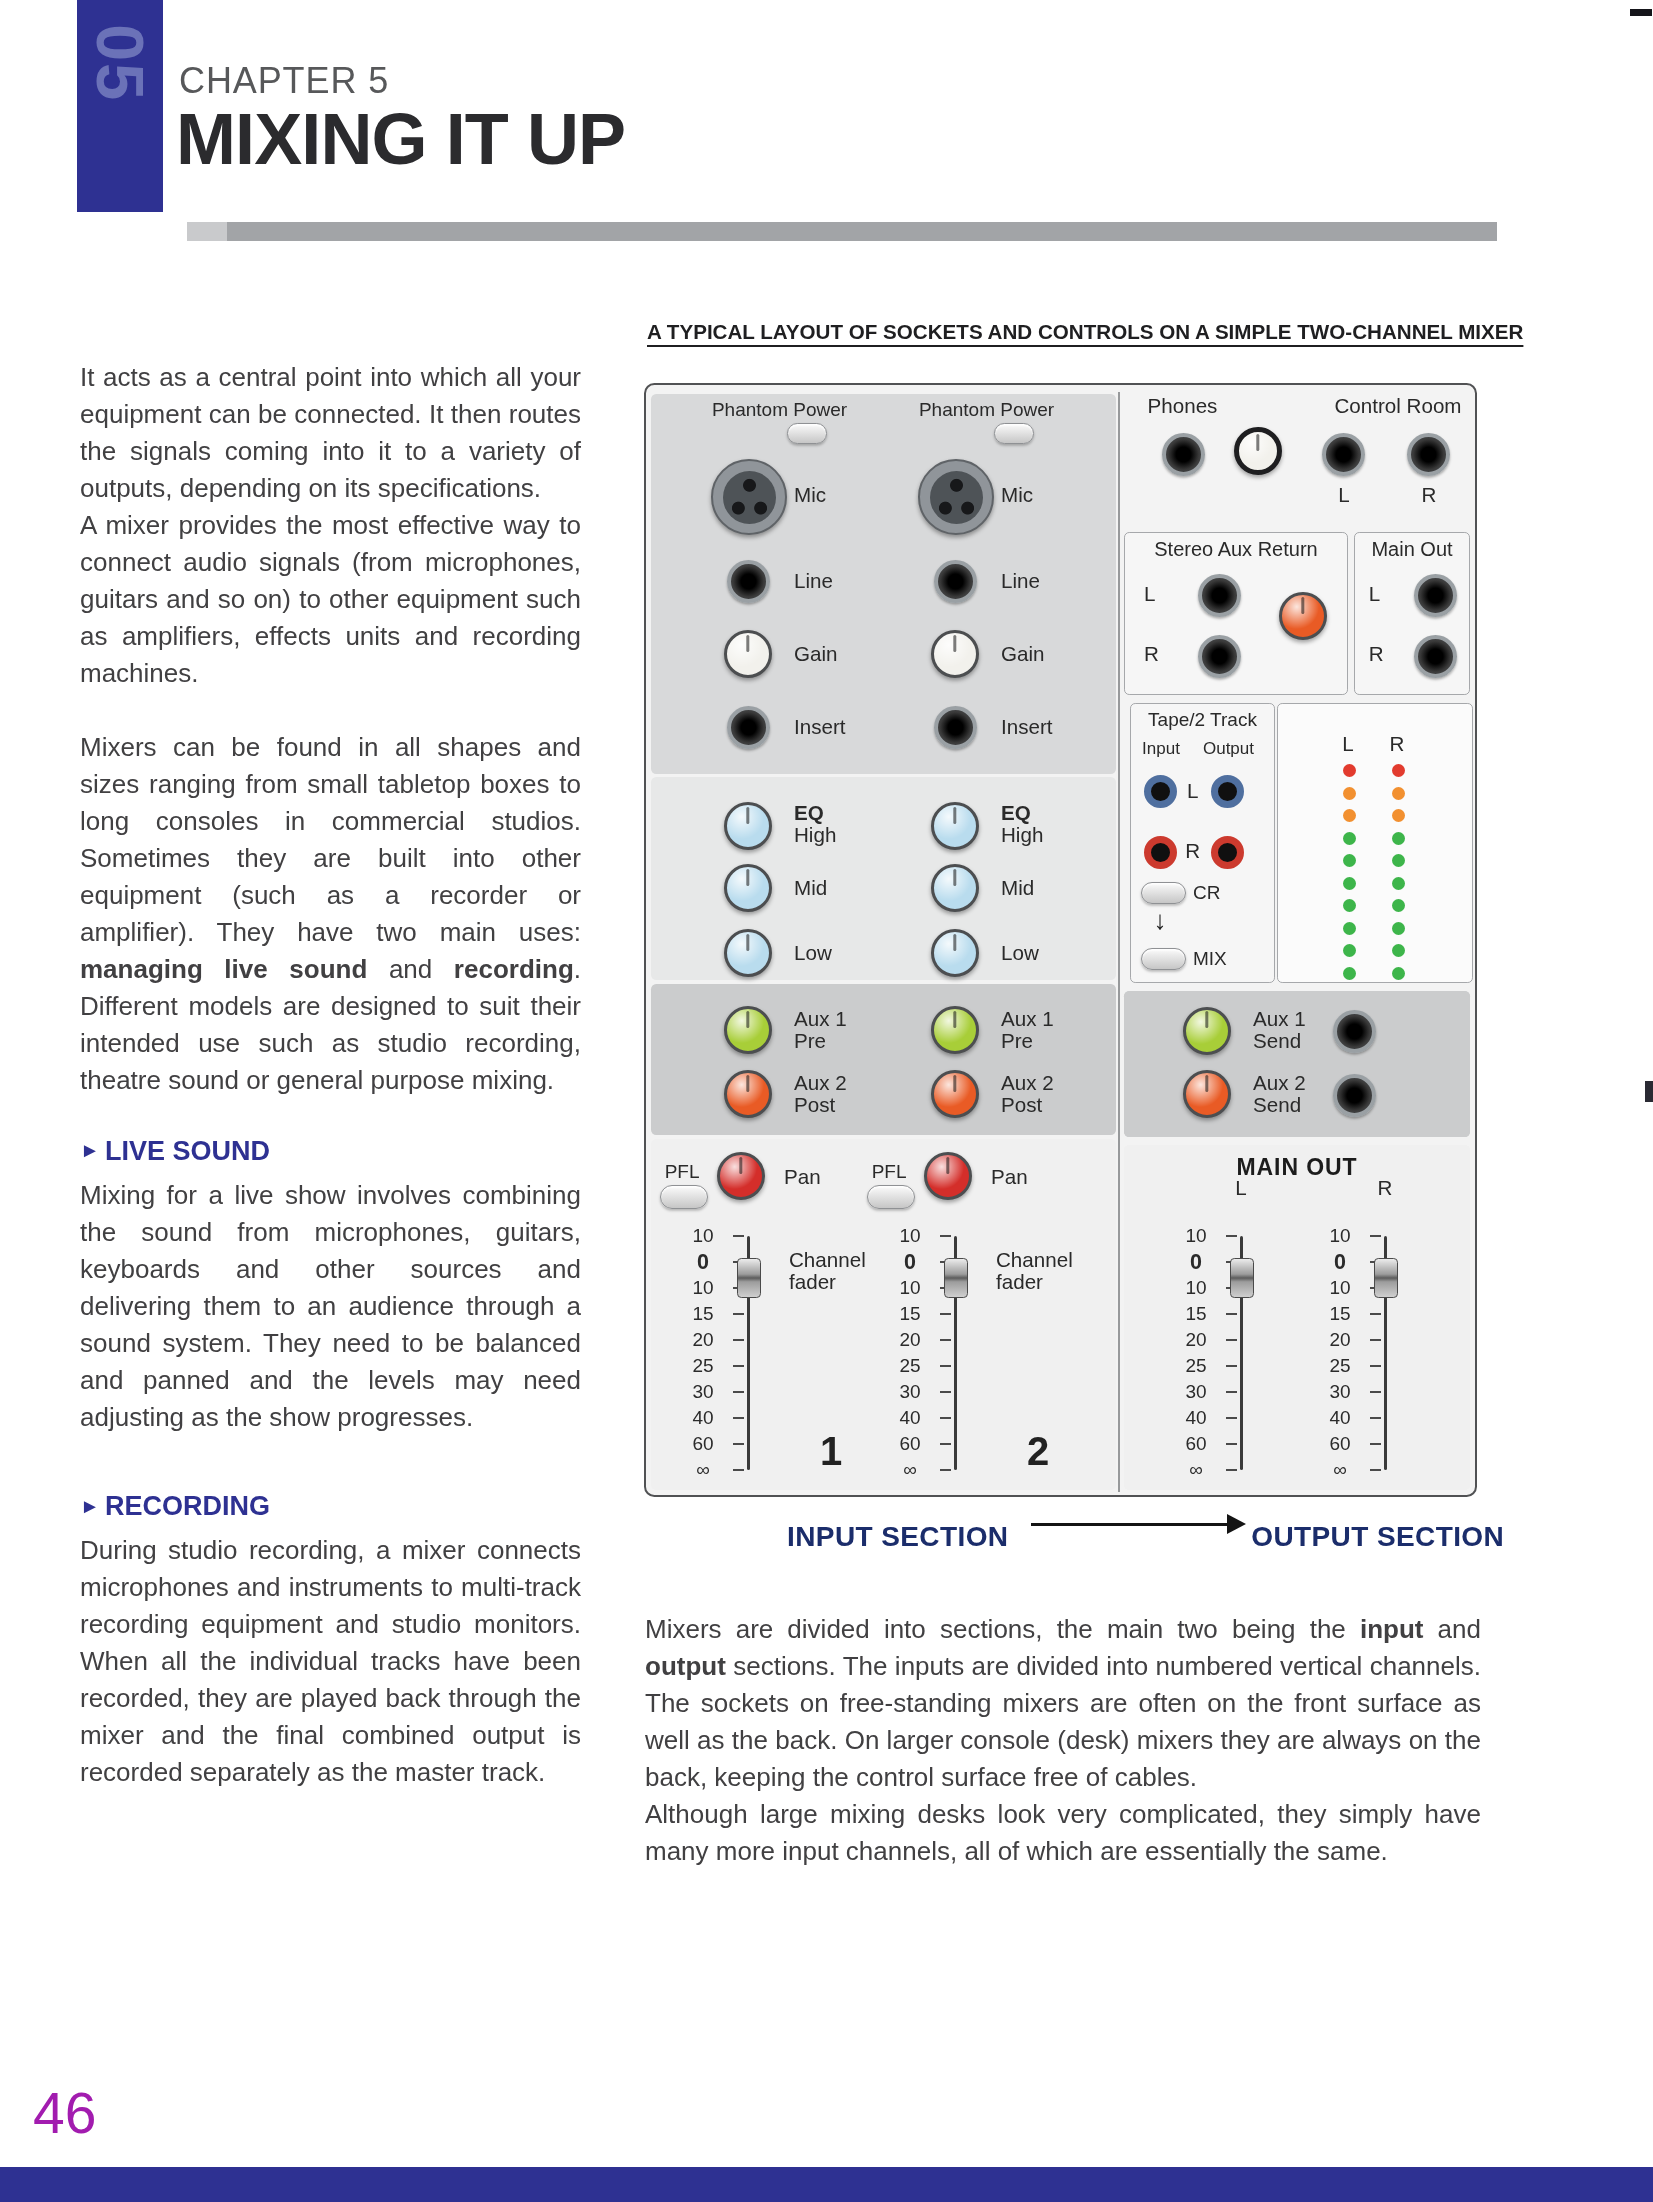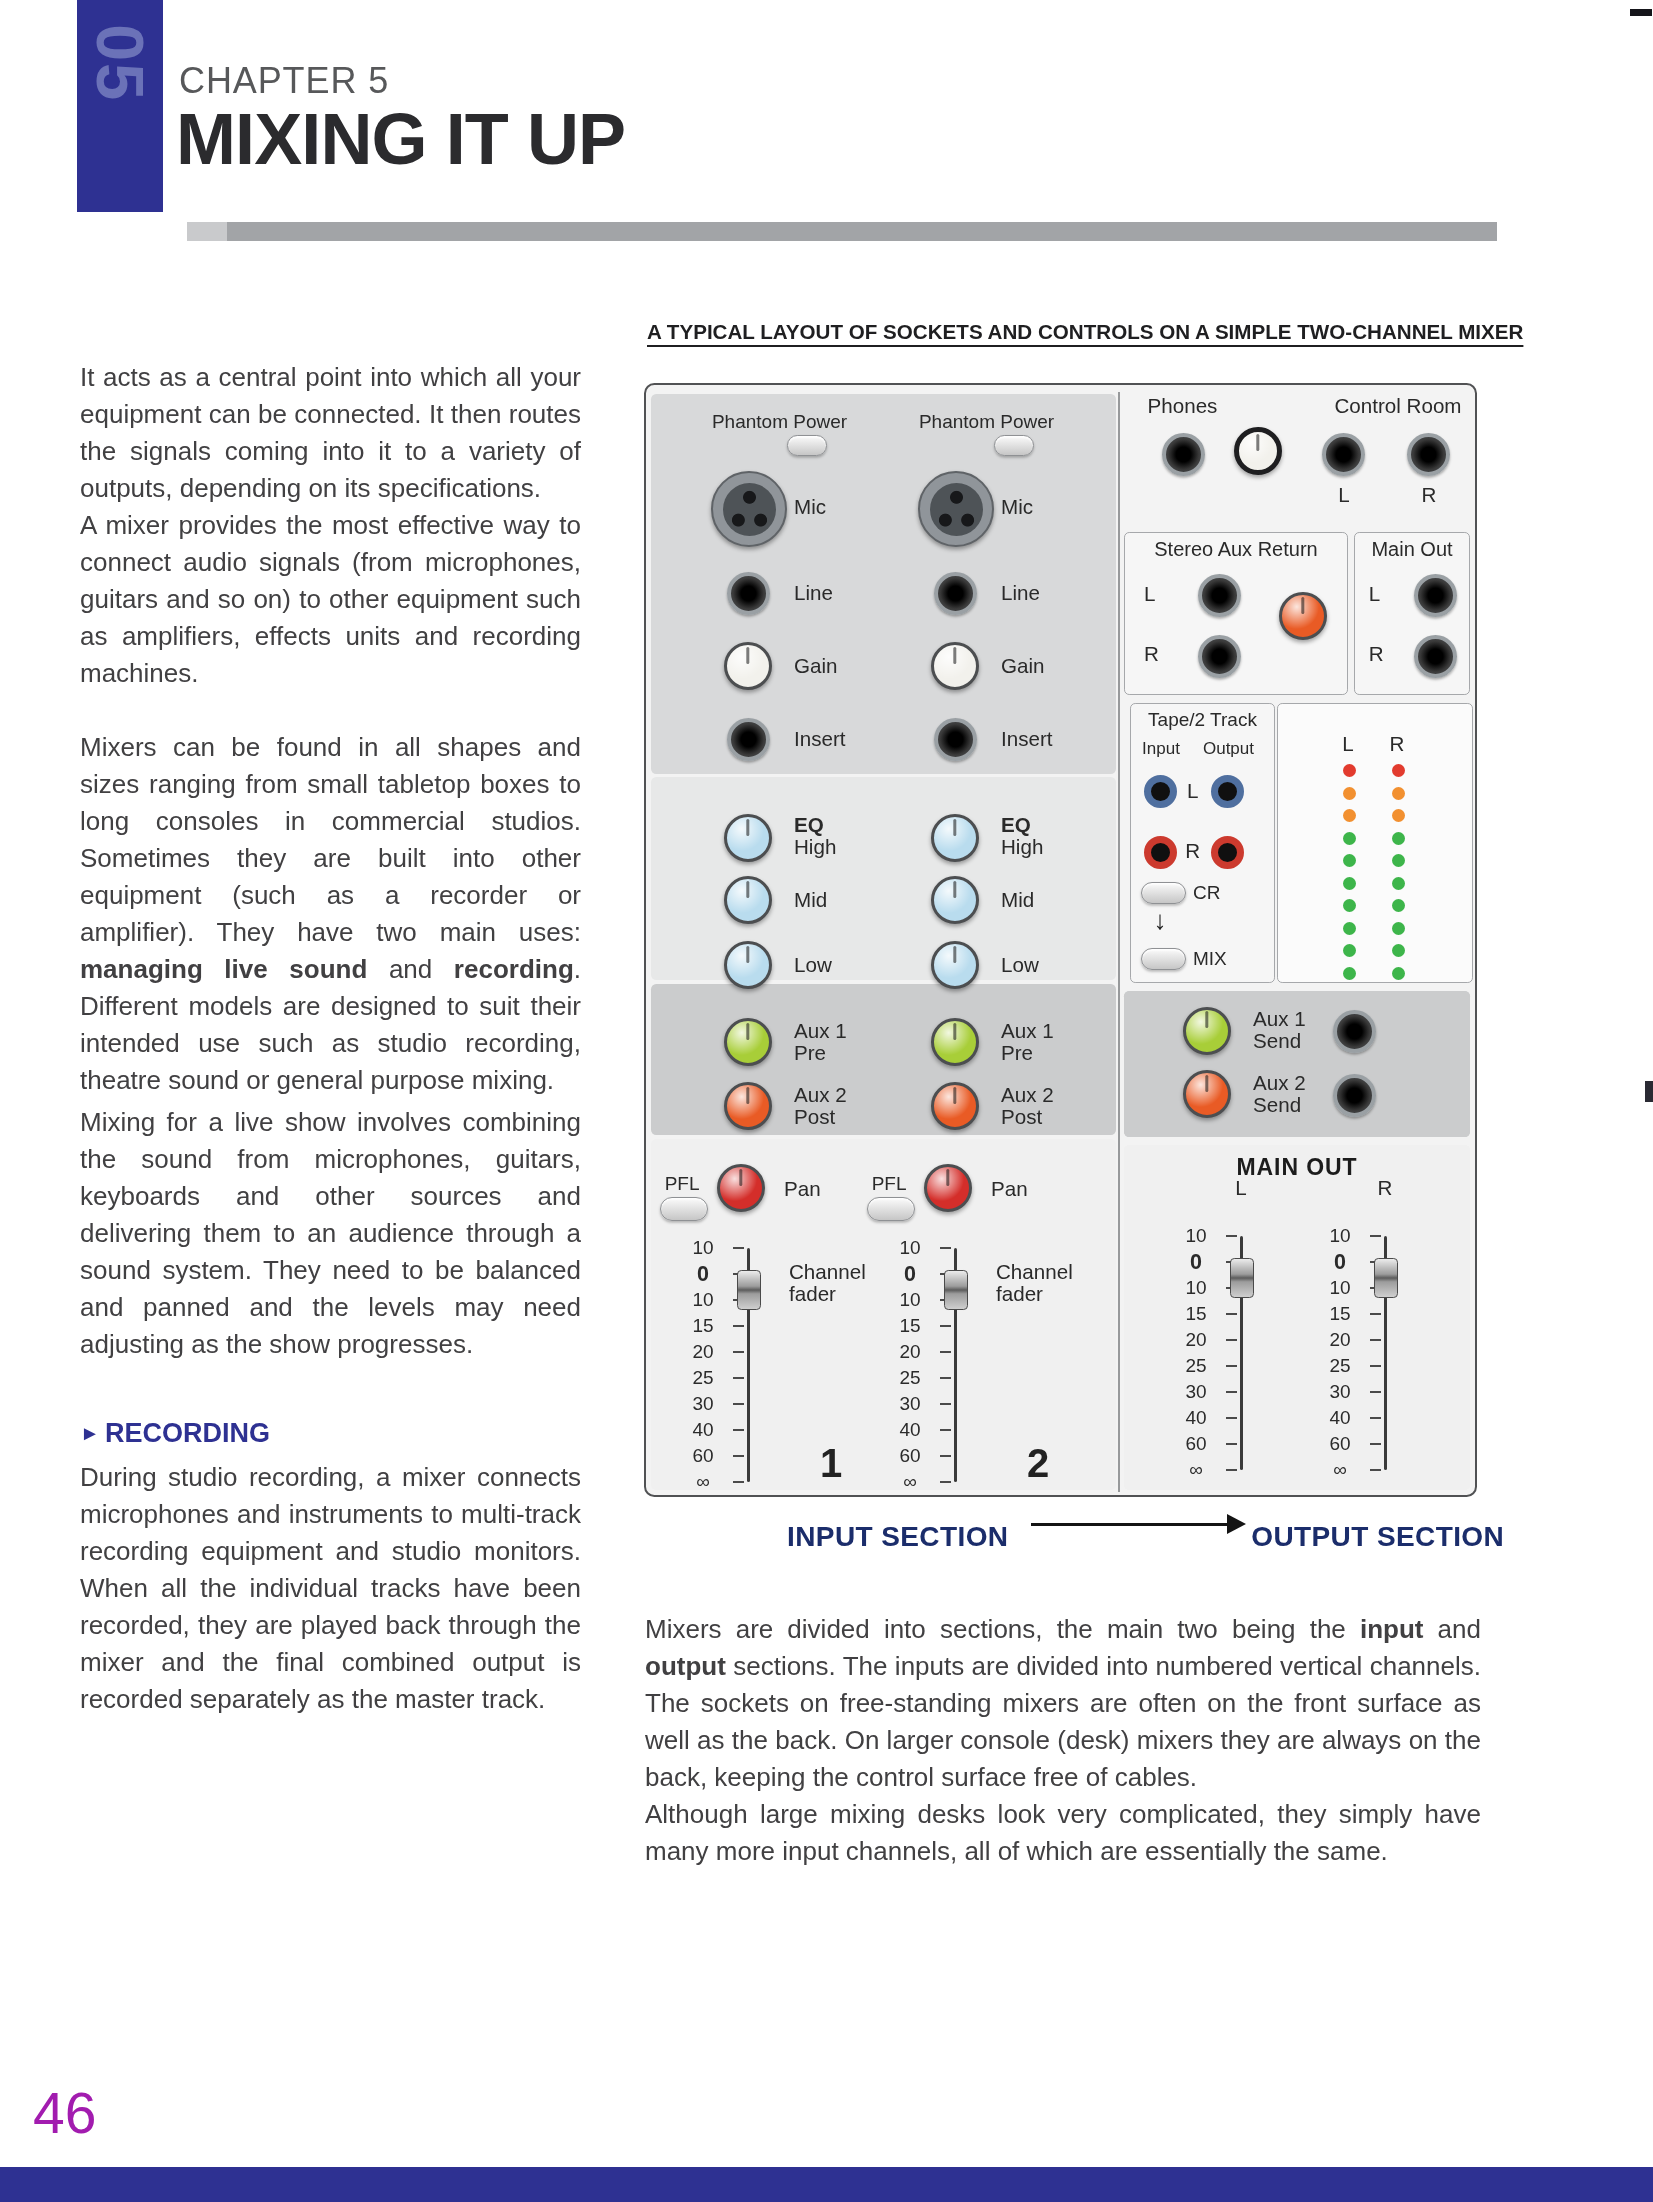--- a/index.html
+++ b/index.html
@@ -65,21 +65,21 @@
 
 .fader{position:absolute;width:103px;height:258px}
 .fader-scale{position:absolute;left:0;top:-13px;width:50px}
 .fader-scale span{display:block;height:26px;text-align:center;font-size:19px;line-height:26px;color:#2b2b2b}
 .fader-scale span.zero{font-weight:700;font-size:21.5px}
 .fader-ticks{position:absolute;left:55px;top:-0.9px;width:11.2px;height:236px;background:repeating-linear-gradient(to bottom,#4a4a4a 0 1.7px,transparent 1.7px 26px)}
 .fader-track{position:absolute;left:69px;top:0;width:3.4px;height:234px;background:#3a3a3a;border-radius:1.7px}
 .fader-cap{position:absolute;left:59px;top:22.4px;width:24px;height:40px;border:0.9px solid #4a4a4a;border-radius:4.3px;background:linear-gradient(#ececec,#9c9c9c 40%,#5c5c5c 50%,#9c9c9c 60%,#cfcfcf)}
 
 
-.channel{position:absolute;top:12px;left:0;width:267px;height:838px}
+.channel{position:absolute;top:0;left:0;width:267px;height:838px}
 .ch2{left:207px}
 .phantom-label{left:45px;top:13.8px;width:177px;text-align:center;font-size:19px}
 .led-oval{left:141px;top:38px;width:40px;height:20.6px;border-radius:10.3px}
 .xlr-pos{left:65px;top:74px}
 .mic-label{left:148px;top:99px}
 .line-jack{left:81px;top:175px}
 .line-label{left:148px;top:185px}
 .gain-knob{left:78px;top:245px}
 .gain-label{left:148px;top:258px}
 .insert-jack{left:81px;top:321px}
@@ -177,20 +177,21 @@
   <div class="chapter-label">CHAPTER 5</div>
   <div class="chapter-title">MIXING IT UP</div>
   <div class="section-heading-row">
     <div class="heading-rule"></div>
   </div>
 
   <div class="left-col">
     <p class="para mt45">It acts as a central point into which all your equipment can be connected. It then routes the signals coming into it to a variety of outputs, depending on its specifications.</p>
     <p class="para">A mixer provides the most effective way to connect audio signals (from microphones, guitars and so on) to other equipment such as amplifiers, effects units and recording machines.</p>
     <p class="para mt43"><span>Mixers can be found in all shapes and sizes ranging from small tabletop boxes to long consoles in commercial studios. Sometimes they are built into other equipment (such as a recorder or amplifier). They have two main uses: </span><span class="b">managing live sound</span><span> and </span><span class="b">recording</span><span>. Different models are designed to suit their intended use such as studio recording, theatre sound or general purpose mixing.</span></p>
+    <p class="sub-heading mt40"><span class="marker">►</span><span>LIVE SOUND</span></p>
     <p class="para mt6">Mixing for a live show involves combining the sound from microphones, guitars, keyboards and other sources and delivering them to an audience through a sound system. They need to be balanced and panned and the levels may need adjusting as the show progresses.</p>
     <p class="sub-heading mt44"><span class="marker">►</span><span>RECORDING</span></p>
     <p class="para mt6">During studio recording, a mixer connects microphones and instruments to multi-track recording equipment and studio monitors. When all the individual tracks have been recorded, they are played back through the mixer and the final combined output is recorded separately as the master track.</p>
   </div>
 
   <div class="diagram-caption">A TYPICAL LAYOUT OF SOCKETS AND CONTROLS ON A SIMPLE TWO-CHANNEL MIXER</div>
 
   <div class="mixer-diagram">
     <div class="band band-a"></div>
     <div class="band band-b"></div>

